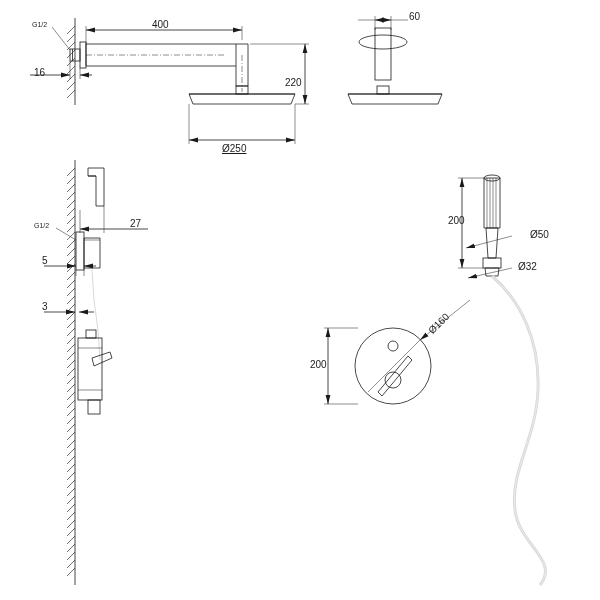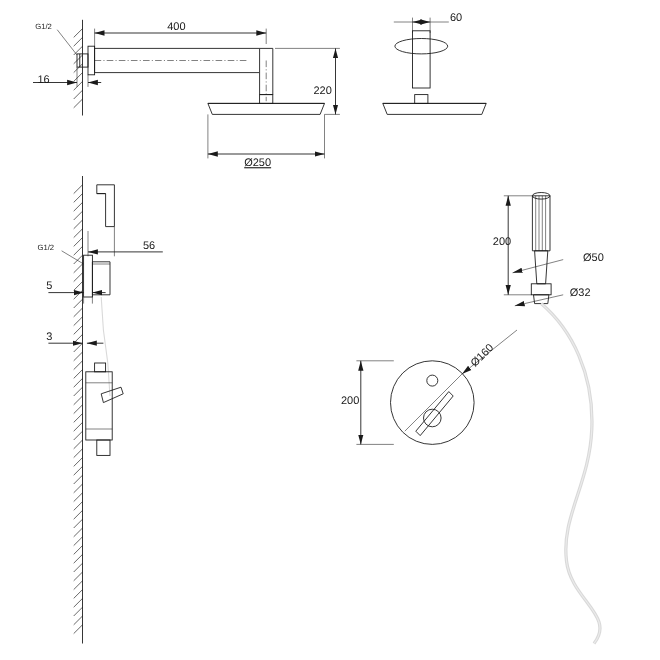--- a/index.html
+++ b/index.html
@@ -265,21 +265,21 @@
   <div class="dim-label" style="left:34px; top:52px;margin-top:16px;">16</div>
 
   <div class="dim-label" style="left:285px; top:78px;">220</div>
 
   <div class="dim-label" style="left:222px; top:144px;text-decoration:underline;">Ø250</div>
 
   <div class="dim-label" style="left:377px; top:12px;padding-left:32px;">60</div>
 
   <div class="dim-label small" style="left:34px; top:222px;">G1/2</div>
 
-  <div class="dim-label" style="left:130px; top:219px;">56</div>
+  <div class="dim-label" style="left:130px; top:219px;">27</div>
 
   <div class="dim-label" style="left:42px; top:256px;">5</div>
 
   <div class="dim-label" style="left:42px; top:302px;">3</div>
 
   <div class="dim-label" style="left:448px; top:216px;">200</div>
 
   <div class="dim-label" style="left:514px; top:230px;padding-left:16px;">Ø50</div>
 
   <div class="dim-label" style="left:518px; top:262px;text-align:center;">Ø32</div>

